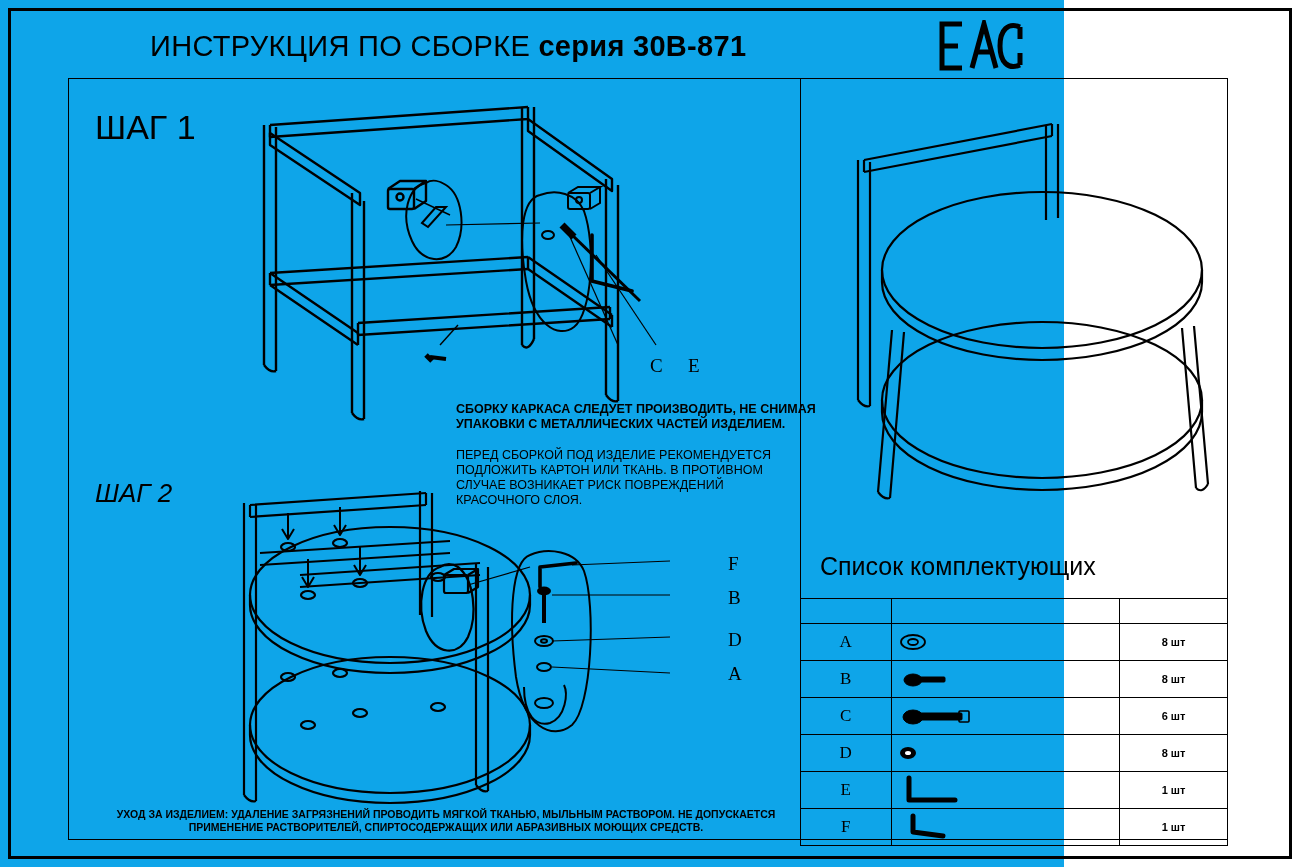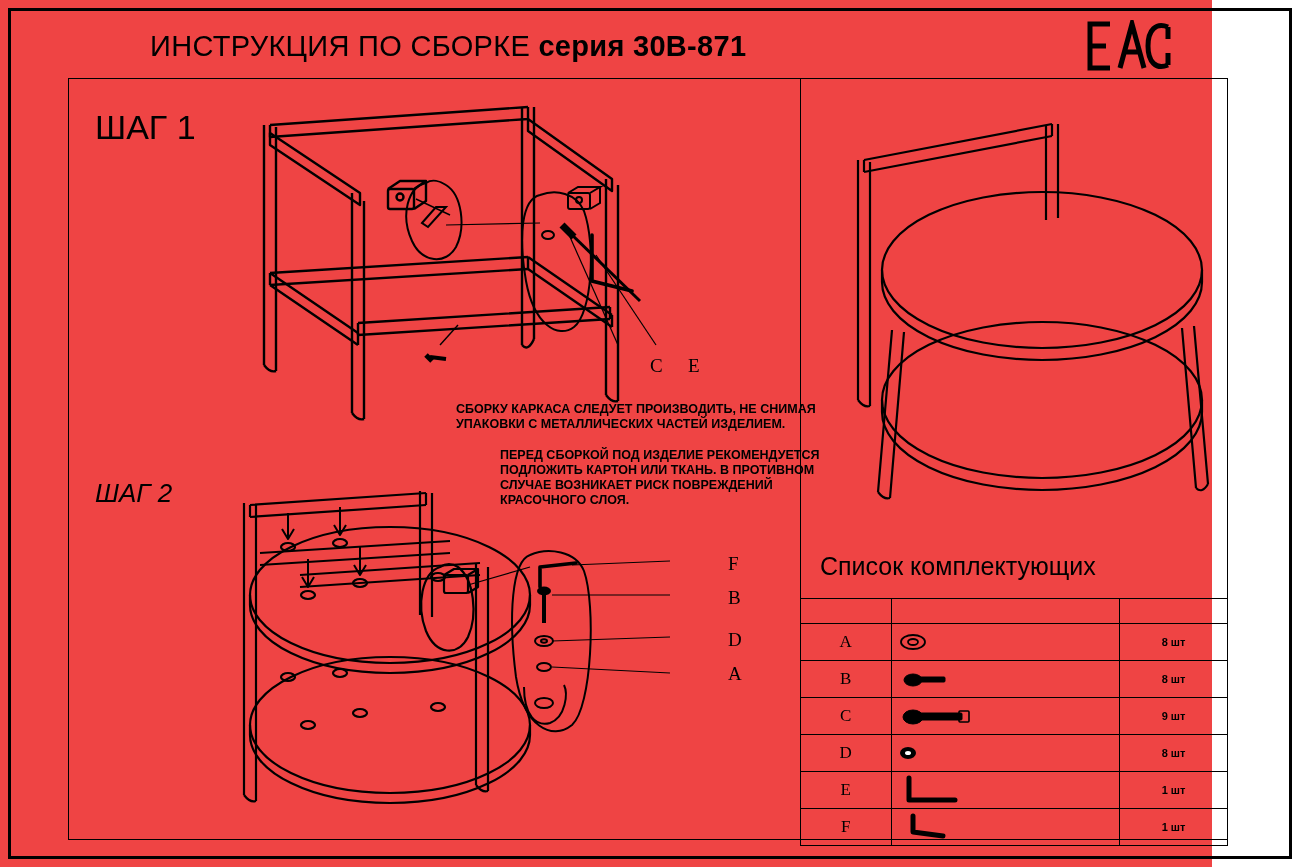--- a/index.html
+++ b/index.html
@@ -1,18 +1,18 @@
 <!DOCTYPE html>
 <html><head>
 <meta charset="utf-8">
 <style>
   html,body{margin:0;padding:0;background:#ffffff;}
   body{font-family:"Liberation Sans", sans-serif;color:#000;}
   #page{
-    position:relative;width:1212px;height:867px;background:#ef4444;
+    position:relative;width:1064px;height:867px;background:#0ea5e9;
     box-sizing:border-box;
   }
   .frame{
     position:absolute;left:8px;top:8px;width:1284px;height:851px;
     border:3px solid #000;box-sizing:border-box;
   }
   
   .title{
     position:absolute;left:150px;top:30px;width:760px;
     font-size:29px;font-weight:400;letter-spacing:0.3px;
@@ -33,21 +33,21 @@
   
   .step1{position:absolute;left:95px;top:108px;font-size:34px;}
   .step2{position:absolute;left:95px;top:478px;font-size:26px;font-style:italic;}
   
   .note1{
     position:absolute;left:456px;top:402px;width:420px;
     font-size:12.5px;font-weight:700;line-height:15px;
   }
   .note2{
     position:absolute;left:456px;top:448px;width:350px;
-    font-size:12.5px;font-weight:700;line-height:15px;margin-left:44px;
+    font-size:12.5px;font-weight:400;line-height:15px;
   }
   .care{
     position:absolute;left:96px;top:808px;width:700px;
     font-size:10.5px;font-weight:700;line-height:13px;text-align:center;
   }
   
   .parts-title{
     position:absolute;left:820px;top:552px;width:380px;
     font-size:25px;text-align:left;
   }
@@ -320,21 +320,21 @@
       <td class="col-letter">C</td>
       <td class="col-pic">
         <svg width="90" height="22" viewBox="0 0 90 22">
           <g stroke="#000" fill="#000">
             <ellipse cx="20" cy="12" rx="10" ry="7"></ellipse>
             <rect x="27" y="8" width="42" height="7" rx="1"></rect>
             <rect x="66" y="6" width="10" height="11" rx="1" fill="none" stroke-width="1.6"></rect>
           </g>
         </svg>
       </td>
-      <td class="col-qty">9 шт</td>
+      <td class="col-qty">6 шт</td>
     </tr>
 
     <tr>
       <td class="col-letter">D</td>
       <td class="col-pic">
         <svg width="30" height="20" viewBox="0 0 30 20">
               <ellipse cx="15" cy="10" rx="8" ry="6" fill="#000"></ellipse>
               <ellipse cx="15" cy="10" rx="3" ry="2" fill="#fff"></ellipse>
             </svg>
       </td>
@@ -356,14 +356,15 @@
       <td class="col-pic">
         <svg width="80" height="30" viewBox="0 0 80 30">
               <path d="M20 4 L20 20 L50 24" fill="none" stroke="#000" stroke-width="5" stroke-linecap="round" stroke-linejoin="round"></path>
             </svg>
       </td>
       <td class="col-qty">1 шт</td>
     </tr>
   </tbody>
     </table>
 
+  <div class="care">УХОД ЗА ИЗДЕЛИЕМ: УДАЛЕНИЕ ЗАГРЯЗНЕНИЙ ПРОВОДИТЬ МЯГКОЙ ТКАНЬЮ, МЫЛЬНЫМ РАСТВОРОМ. НЕ ДОПУСКАЕТСЯ ПРИМЕНЕНИЕ РАСТВОРИТЕЛЕЙ, СПИРТОСОДЕРЖАЩИХ ИЛИ АБРАЗИВНЫХ МОЮЩИХ СРЕДСТВ.</div>
 
 </div>
 
 </body></html>

